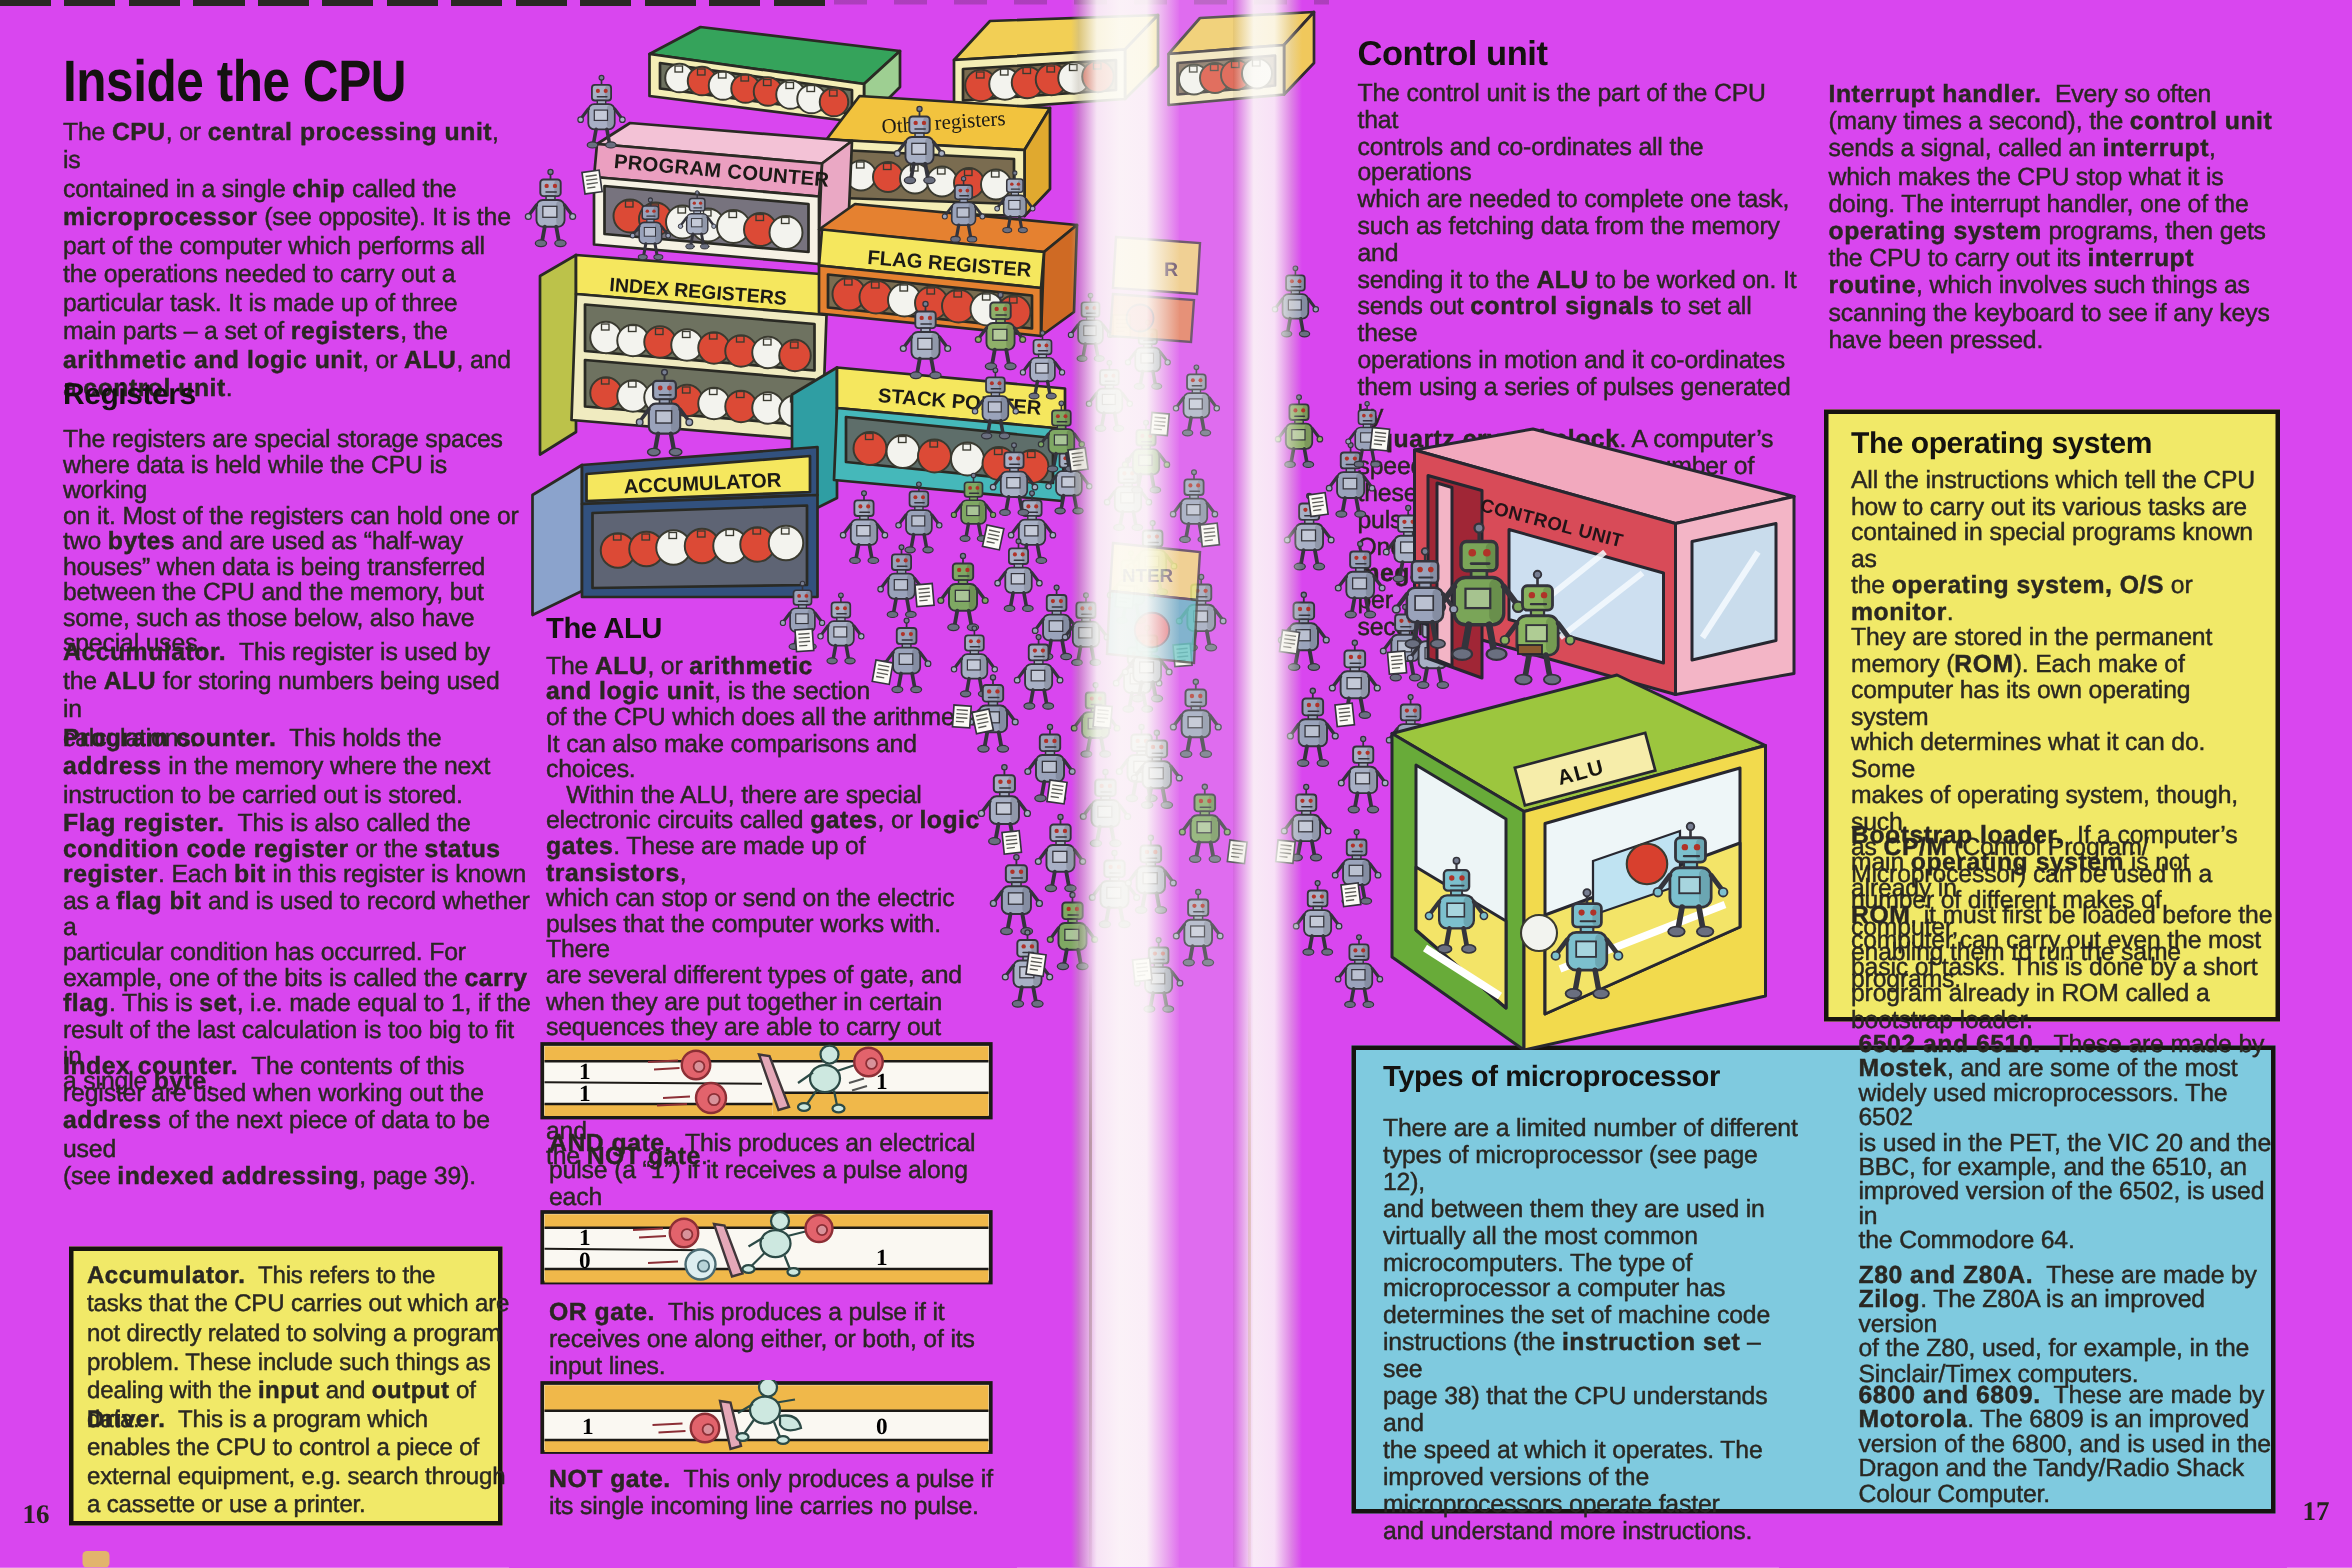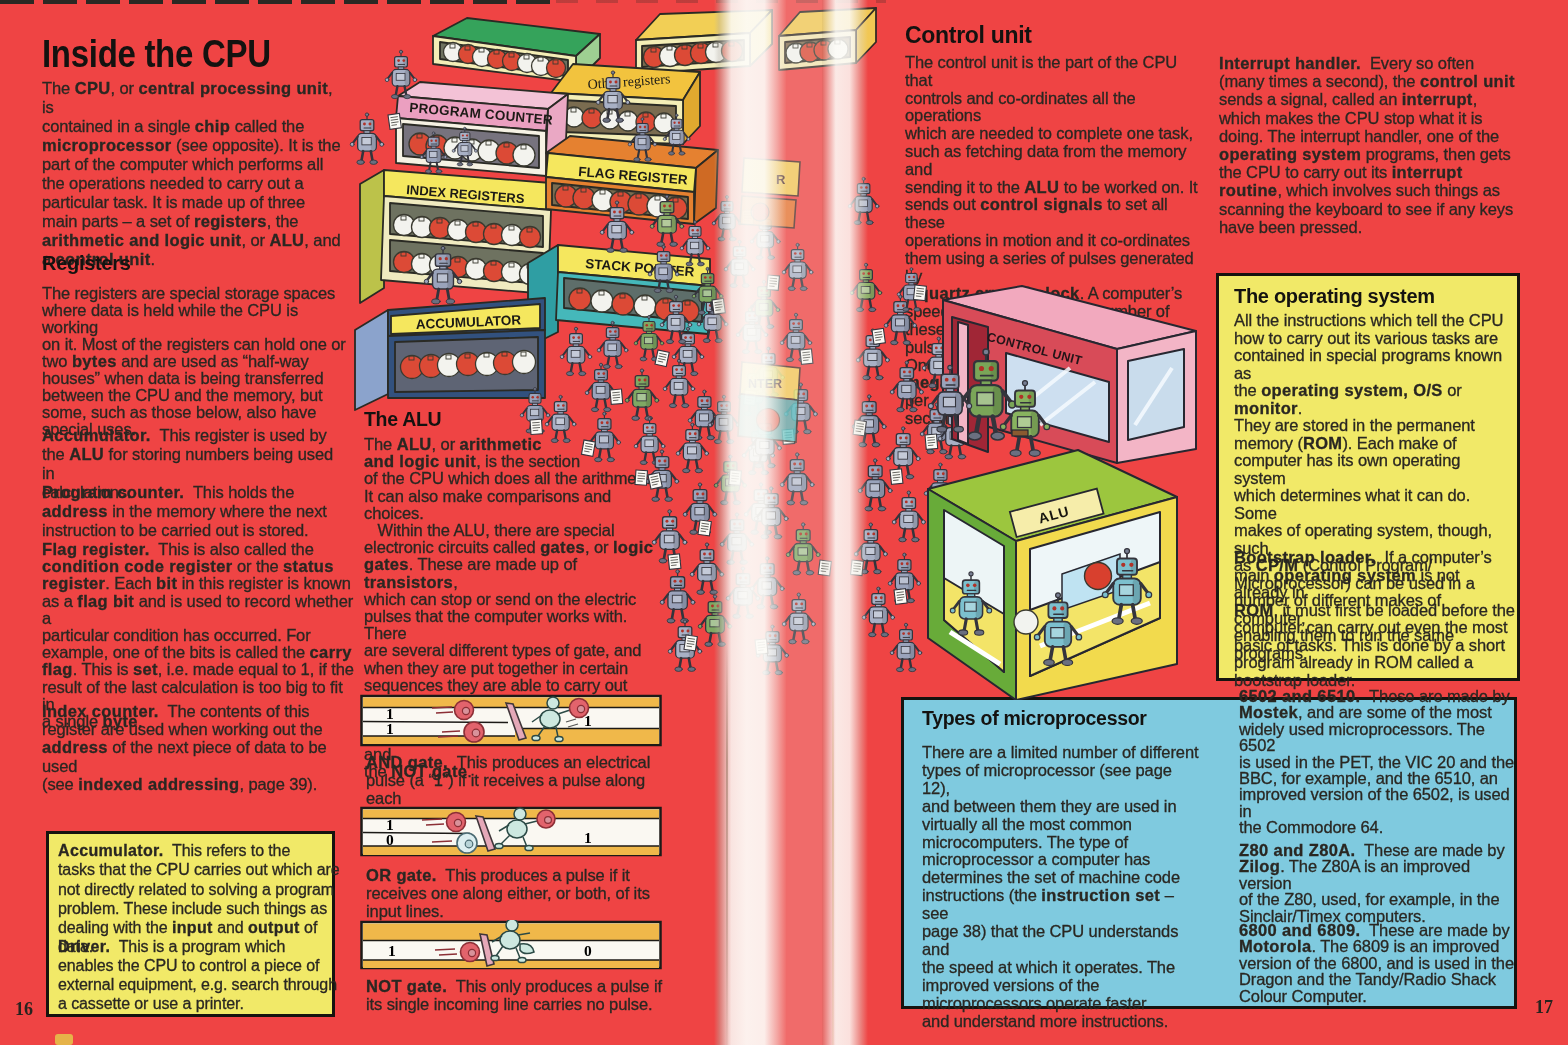--- a/index.html
+++ b/index.html
@@ -1,16 +1,16 @@
 <!DOCTYPE html>
 <html><head>
 <meta charset="utf-8">
 <style>
 html,body{margin:0;padding:0}
-#page{position:relative;width:1568px;height:1045px;background:#ef4444;overflow:hidden;color:#26231e}
+#page{position:relative;width:1568px;height:1045px;background:#d946ef;overflow:hidden;color:#26231e}
 .p{position:absolute;font-family:Liberation Sans, sans-serif;font-size:16.5px;line-height:19px;color:#2a2722;letter-spacing:-0.1px;-webkit-text-stroke:0.3px #2a2722}
 .p b{letter-spacing:0.35px}
 .h{position:absolute;font-family:"Liberation Sans",sans-serif;font-weight:700;color:#141210;letter-spacing:-0.3px}
 .box{position:absolute;border:3px solid #16130f}
 b{font-weight:700}
 .pn{position:absolute;font-family:Liberation Serif, serif;font-weight:700;font-size:18px;color:#26231e}
 </style>
 </head>
 <body>
 <div id="page">

